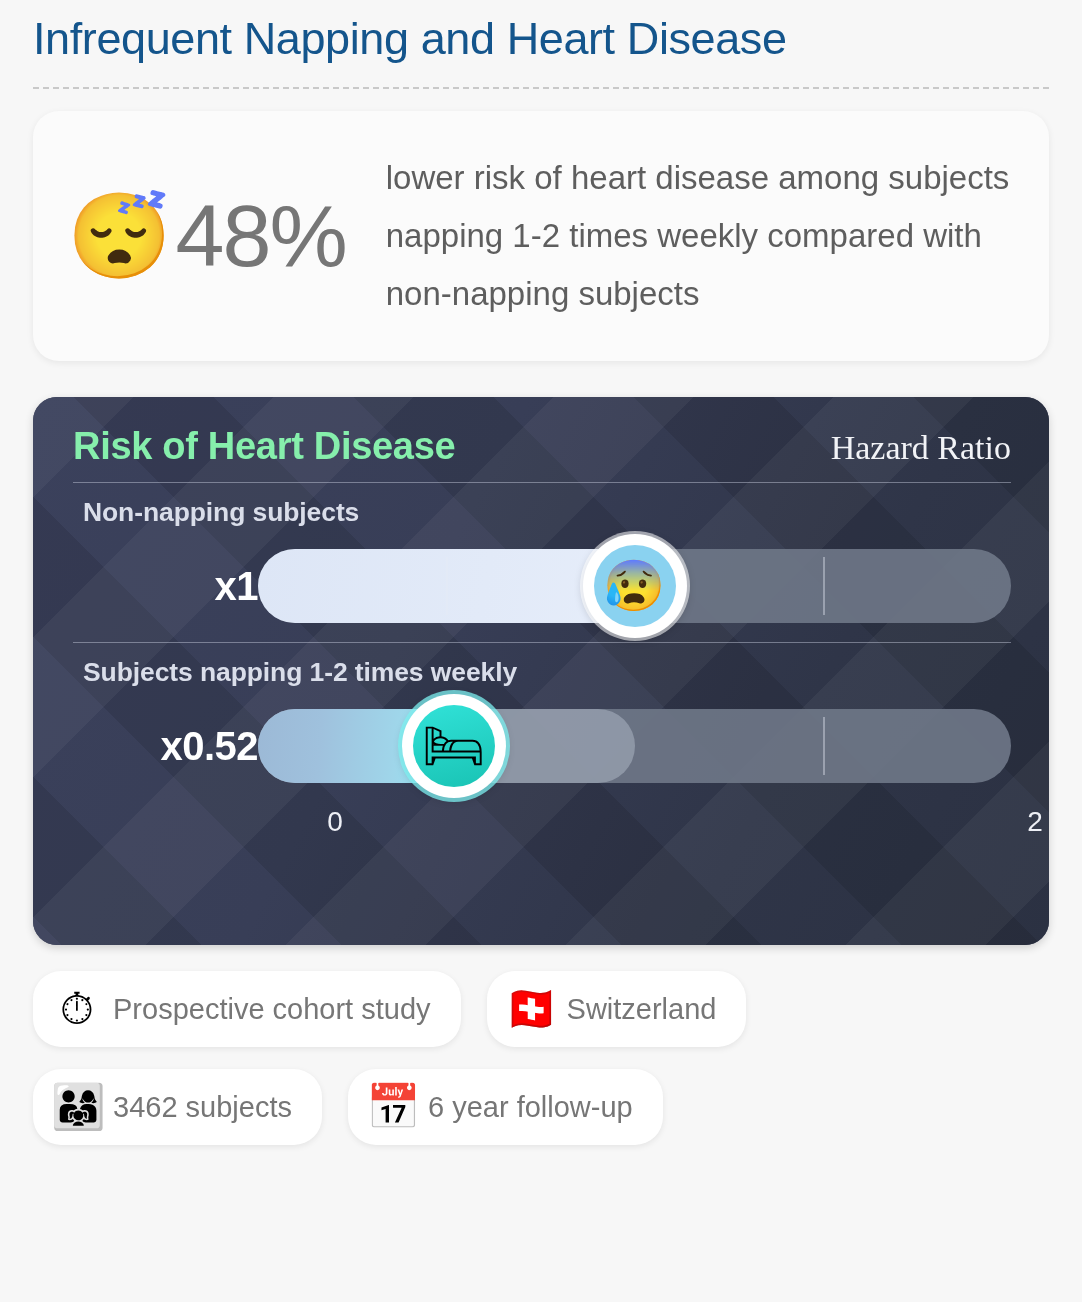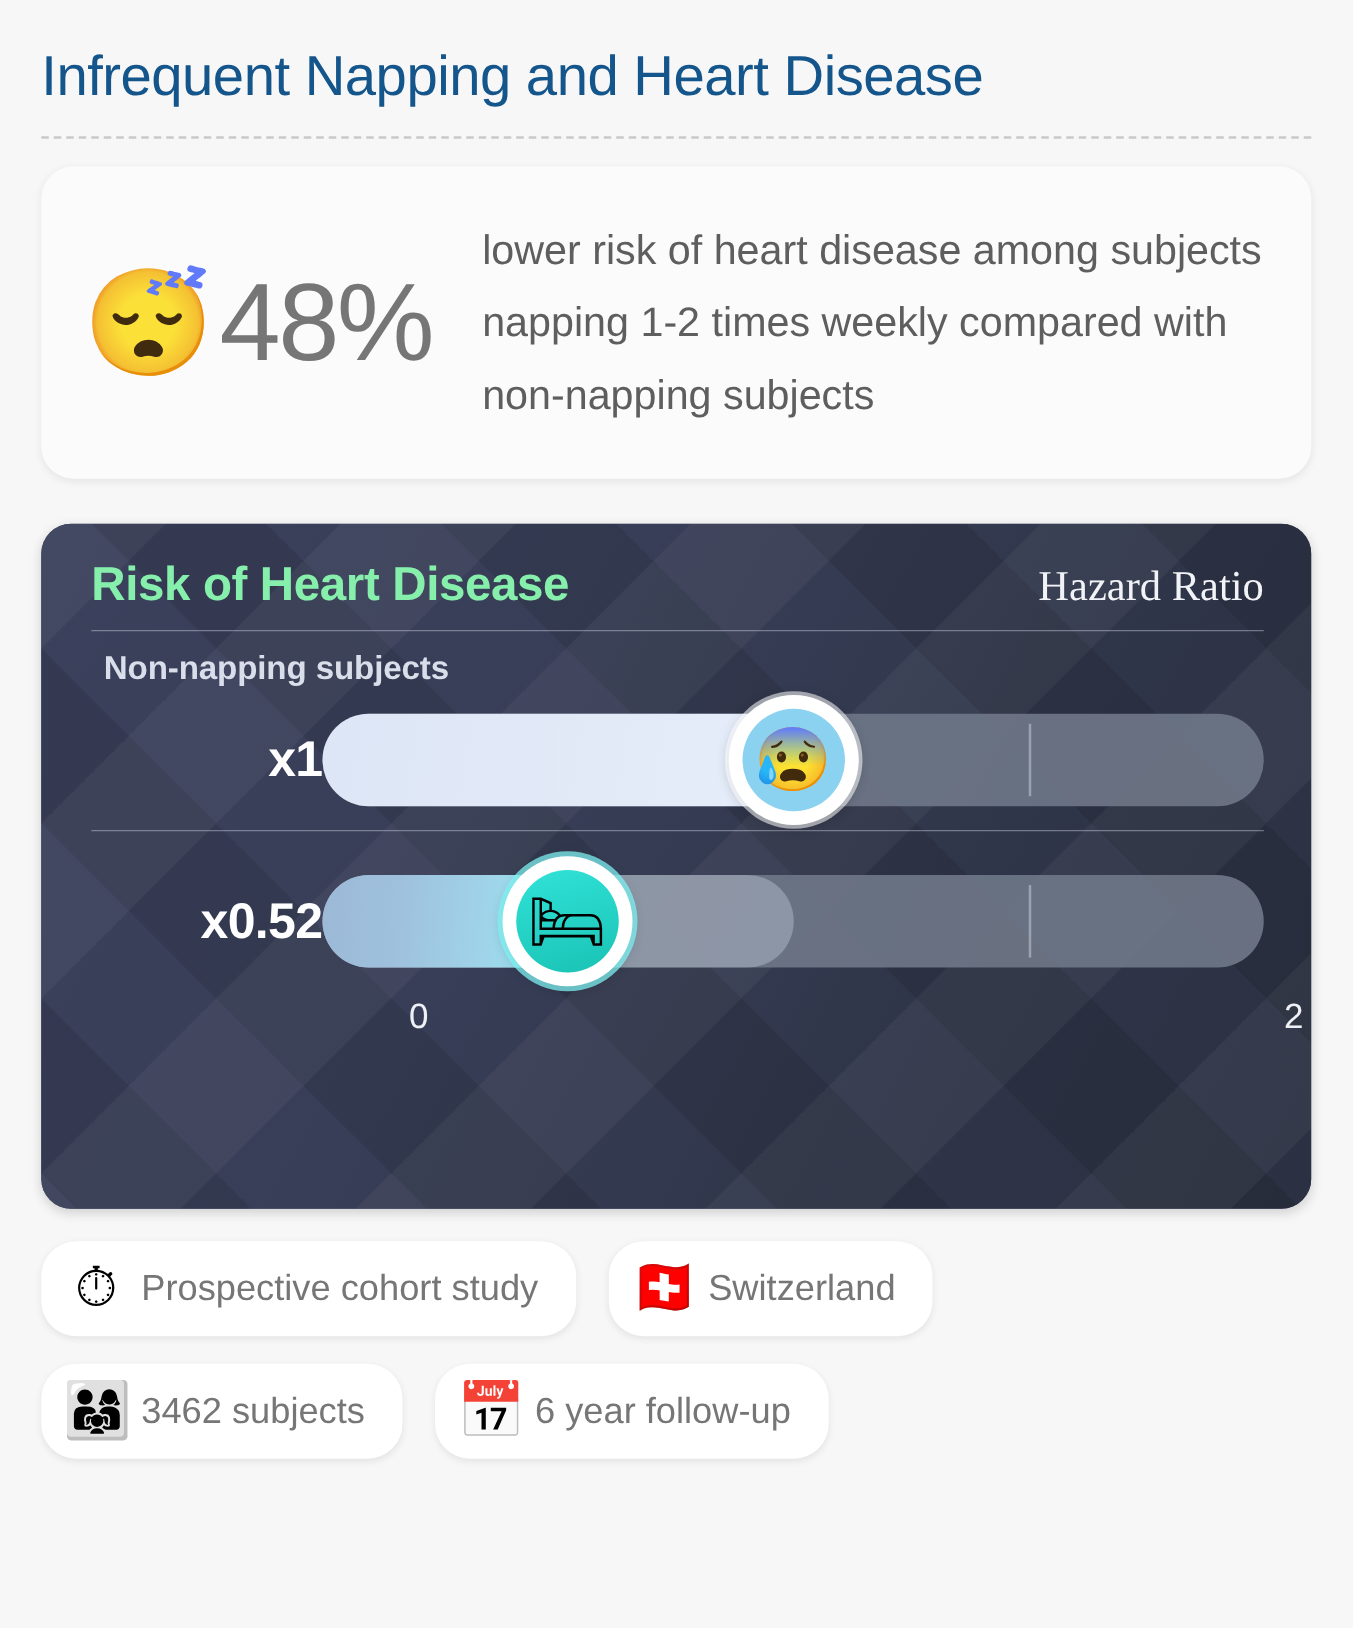--- a/index.html
+++ b/index.html
@@ -15,21 +15,21 @@
   #page {
     position: relative;
     width: 1082px;
     height: 1302px;
     background: #f7f7f7;
     padding: 0 33px;
   }
 
   
   .page-title {
-    padding-top: 38px;
+    padding-top: 16px;
     font-size: 45px;
     font-weight: 400;
     color: #14558c;
     letter-spacing: -0.4px;
     line-height: 1.0;
     white-space: nowrap;
   }
   .title-divider {
     margin-top: 26px;
     border-top: 2px dashed #c9c9c9;
@@ -328,20 +328,21 @@
             <div class="marker marker-a" style="left:50%">
               <span class="marker-disc">😰</span>
             </div>
           </div>
         </div>
       </div>
 
       <div class="hr-line" style="margin-top:4px"></div>
 
       <div class="series">
+        <div class="series-label">Subjects napping 1-2 times weekly</div>
         <div class="bar-row">
           <div class="bar-value">x0.52</div>
           <div class="track-wrap">
             <div class="track"></div>
             <div class="fill fill-ghost" style="width:50%"></div>
             <div class="fill fill-b" style="width:26%"></div>
             <div class="tick" style="left:25%"></div>
             <div class="tick" style="left:75%"></div>
             <div class="marker marker-b" style="left:26%">
               <span class="marker-disc">🛏</span>

